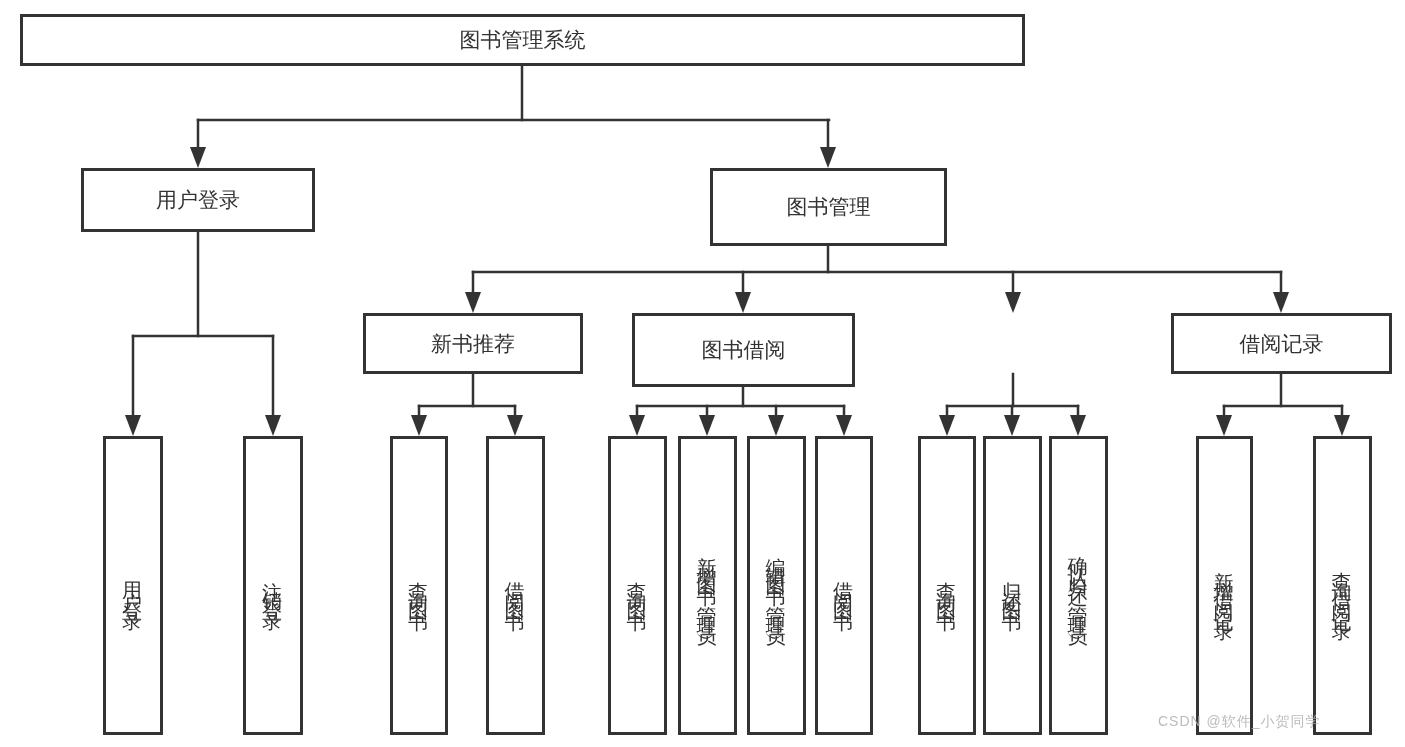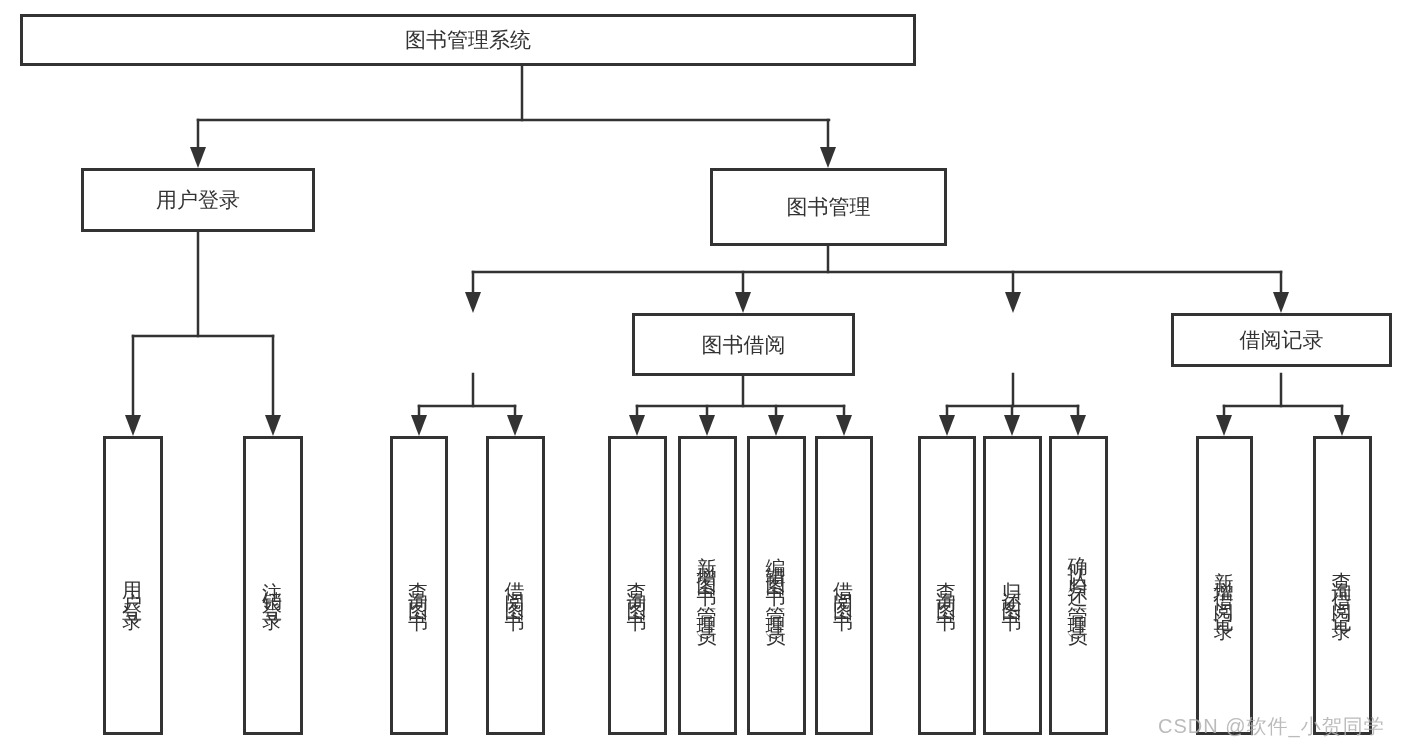--- a/index.html
+++ b/index.html
@@ -41,21 +41,21 @@
     writing-mode: vertical-rl;
     text-orientation: mixed;
     font-size: 20px;
     letter-spacing: 10px;
     white-space: normal;
   }
   .watermark {
     position: absolute;
     left: 1158px;
     top: 713px;
-    font-size: 20px;
+    font-size: 14px;
     letter-spacing: 1px;
     color: var(--watermark);
     opacity: 0.85;
     z-index: 5;
     white-space: nowrap;
   }
 </style>
 </head>
 <body>
 
@@ -109,27 +109,28 @@
       <line x1="1012" y1="406" x2="1012" y2="420" class="wire"></line>
       <polygon points="1004,415 1020,415 1012,436" class="ah"></polygon>
       <line x1="1078" y1="406" x2="1078" y2="420" class="wire"></line>
       <polygon points="1070,415 1086,415 1078,436" class="ah"></polygon>
       <line x1="1224" y1="406" x2="1224" y2="420" class="wire"></line>
       <polygon points="1216,415 1232,415 1224,436" class="ah"></polygon>
       <line x1="1342" y1="406" x2="1342" y2="420" class="wire"></line>
       <polygon points="1334,415 1350,415 1342,436" class="ah"></polygon>
     </svg>
 
-  <div class="node" style="left:20px; top:14px; width:896px; height:52px;">图书管理系统</div>
+  <div class="node" style="left:20px; top:14px; width:1005px; height:52px;">图书管理系统</div>
 
   <div class="node" style="left:81px; top:168px; width:234px; height:64px;">用户登录</div>
   <div class="node" style="left:710px; top:168px; width:237px; height:78px;">图书管理</div>
 
-  <div class="node" style="left:632px; top:313px; width:223px; height:63px;">图书借阅</div>
-  <div class="node" style="left:1171px; top:313px; width:221px; height:54px;">借阅记录</div>
+  <div class="node" style="left:363px; top:313px; width:220px; height:61px;">新书推荐</div>
+  <div class="node" style="left:632px; top:313px; width:223px; height:74px;">图书借阅</div>
+  <div class="node" style="left:1171px; top:313px; width:221px; height:61px;">借阅记录</div>
 
   <div class="node vnode" style="left:103px; top:436px; width:60px; height:299px;">用户登录</div>
   <div class="node vnode" style="left:243px; top:436px; width:60px; height:299px;">注销登录</div>
 
   <div class="node vnode" style="left:390px; top:436px; width:58px; height:299px;">查询图书</div>
   <div class="node vnode" style="left:486px; top:436px; width:59px; height:299px;">借阅图书</div>
 
   <div class="node vnode" style="left:608px; top:436px; width:59px; height:299px;">查询图书</div>
   <div class="node vnode" style="left:678px; top:436px; width:59px; height:299px;">新增图书（管理员）</div>
   <div class="node vnode" style="left:747px; top:436px; width:59px; height:299px;">编辑图书（管理员）</div>

